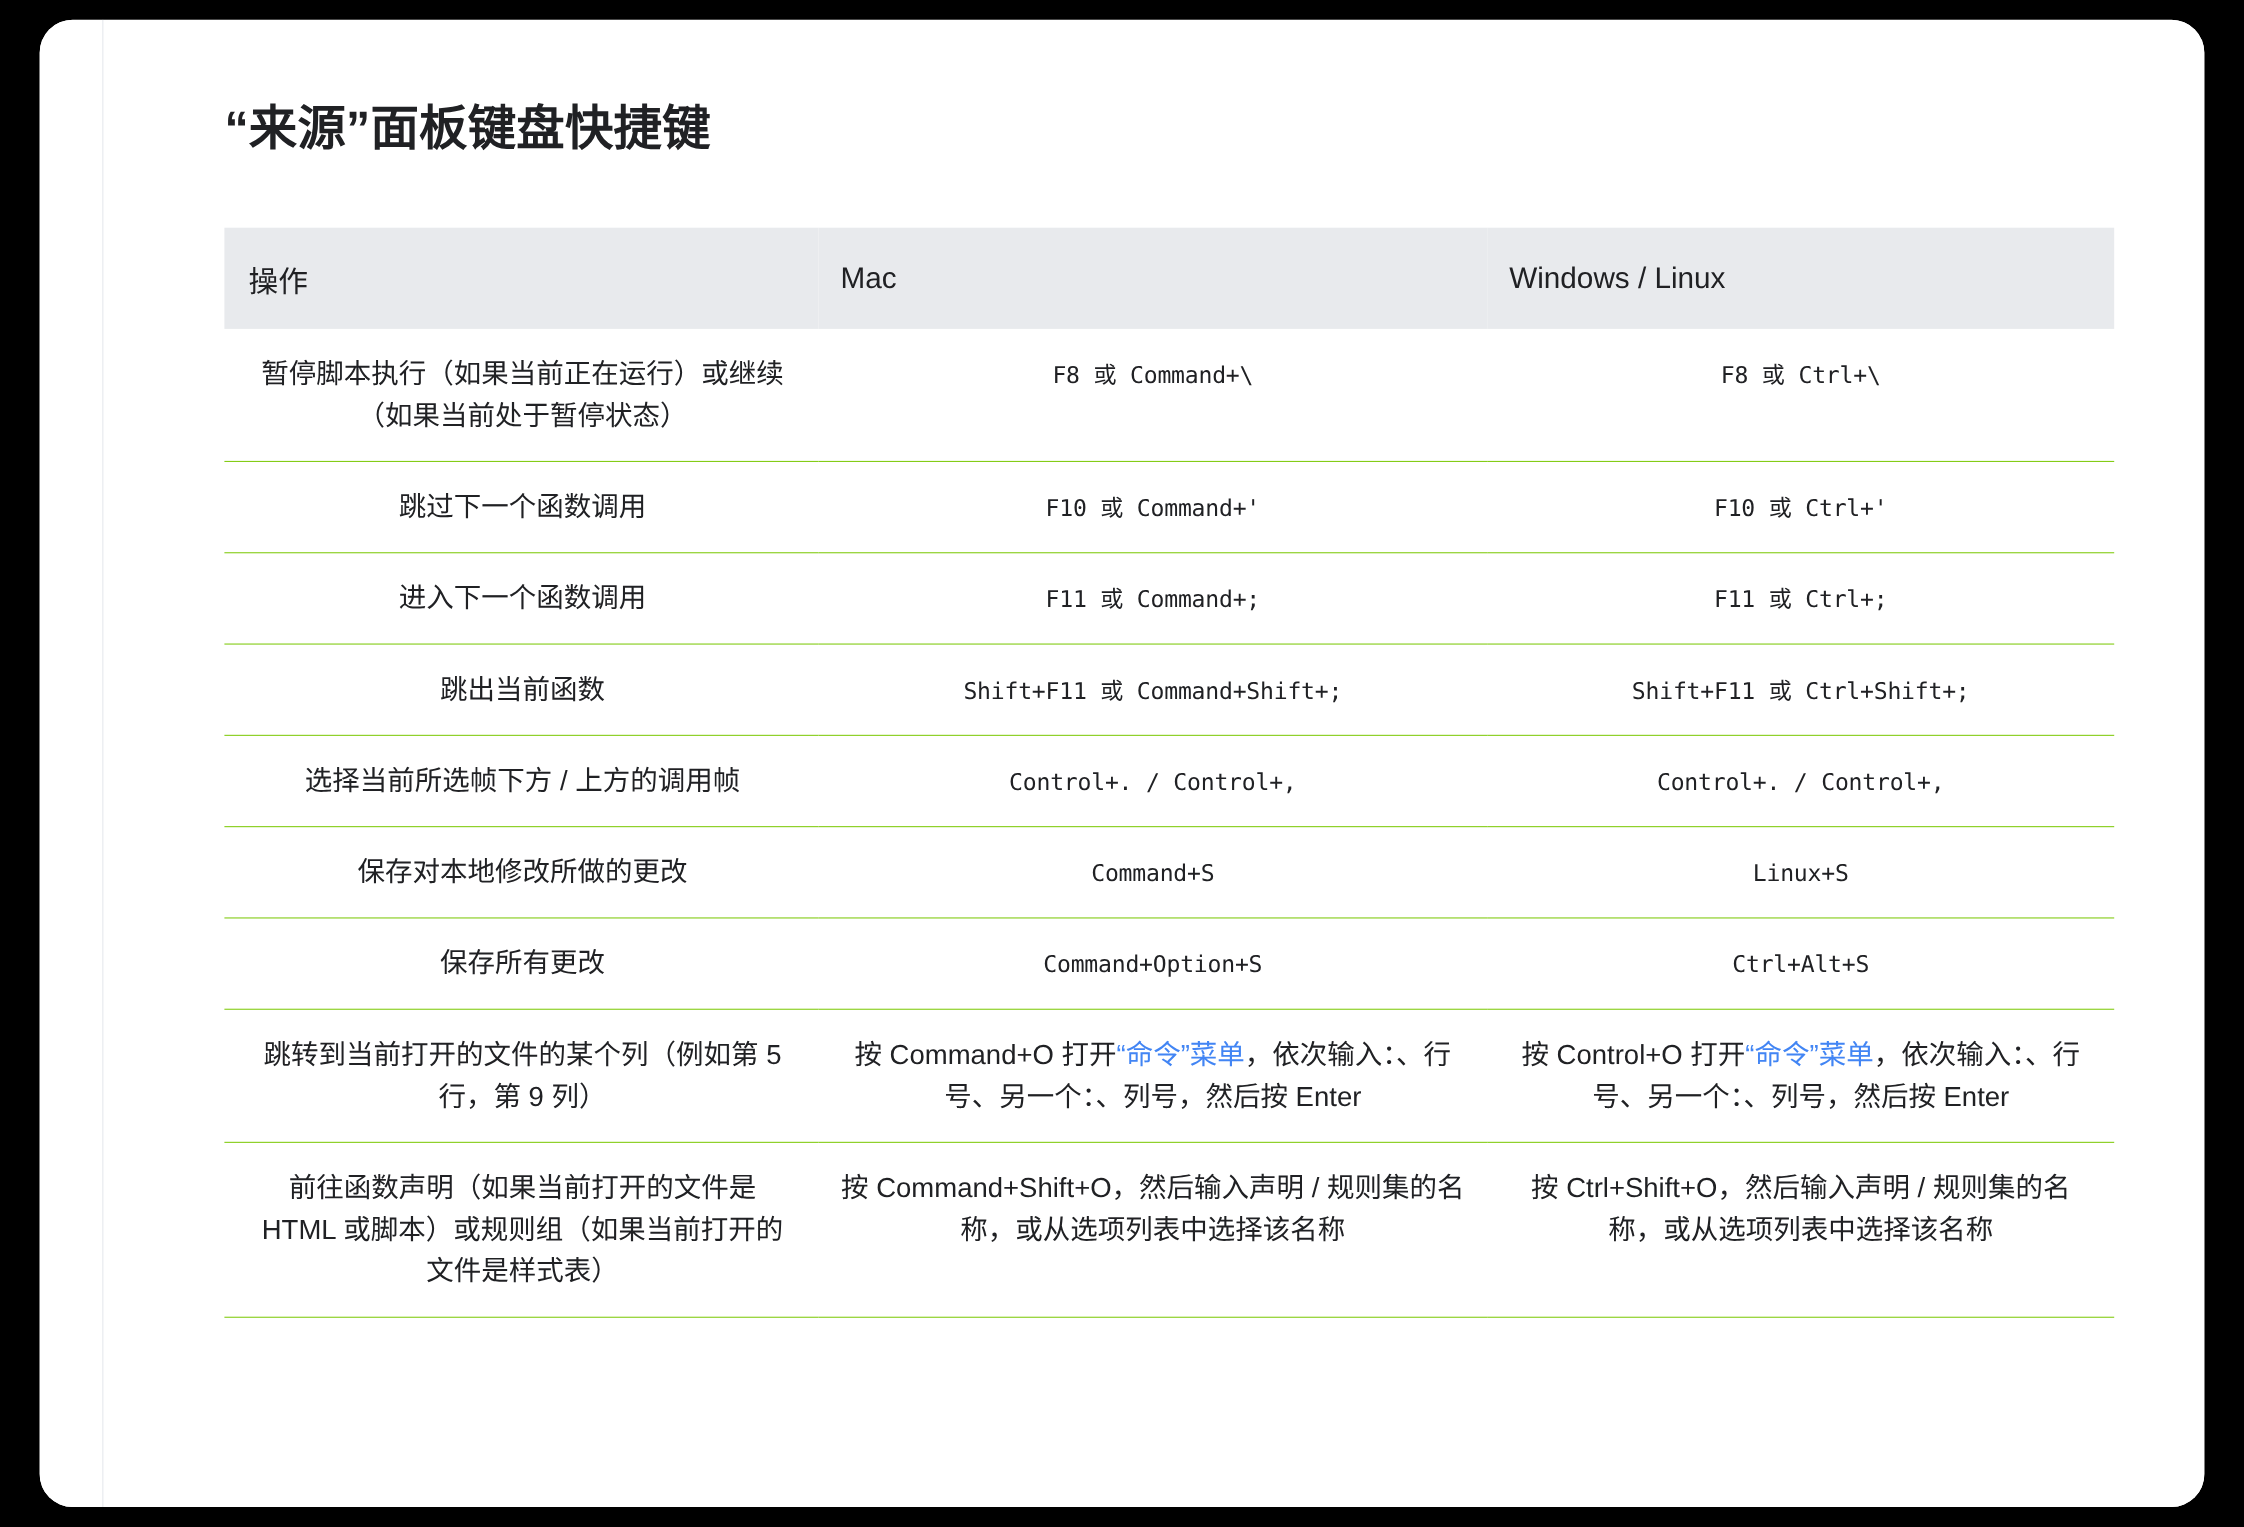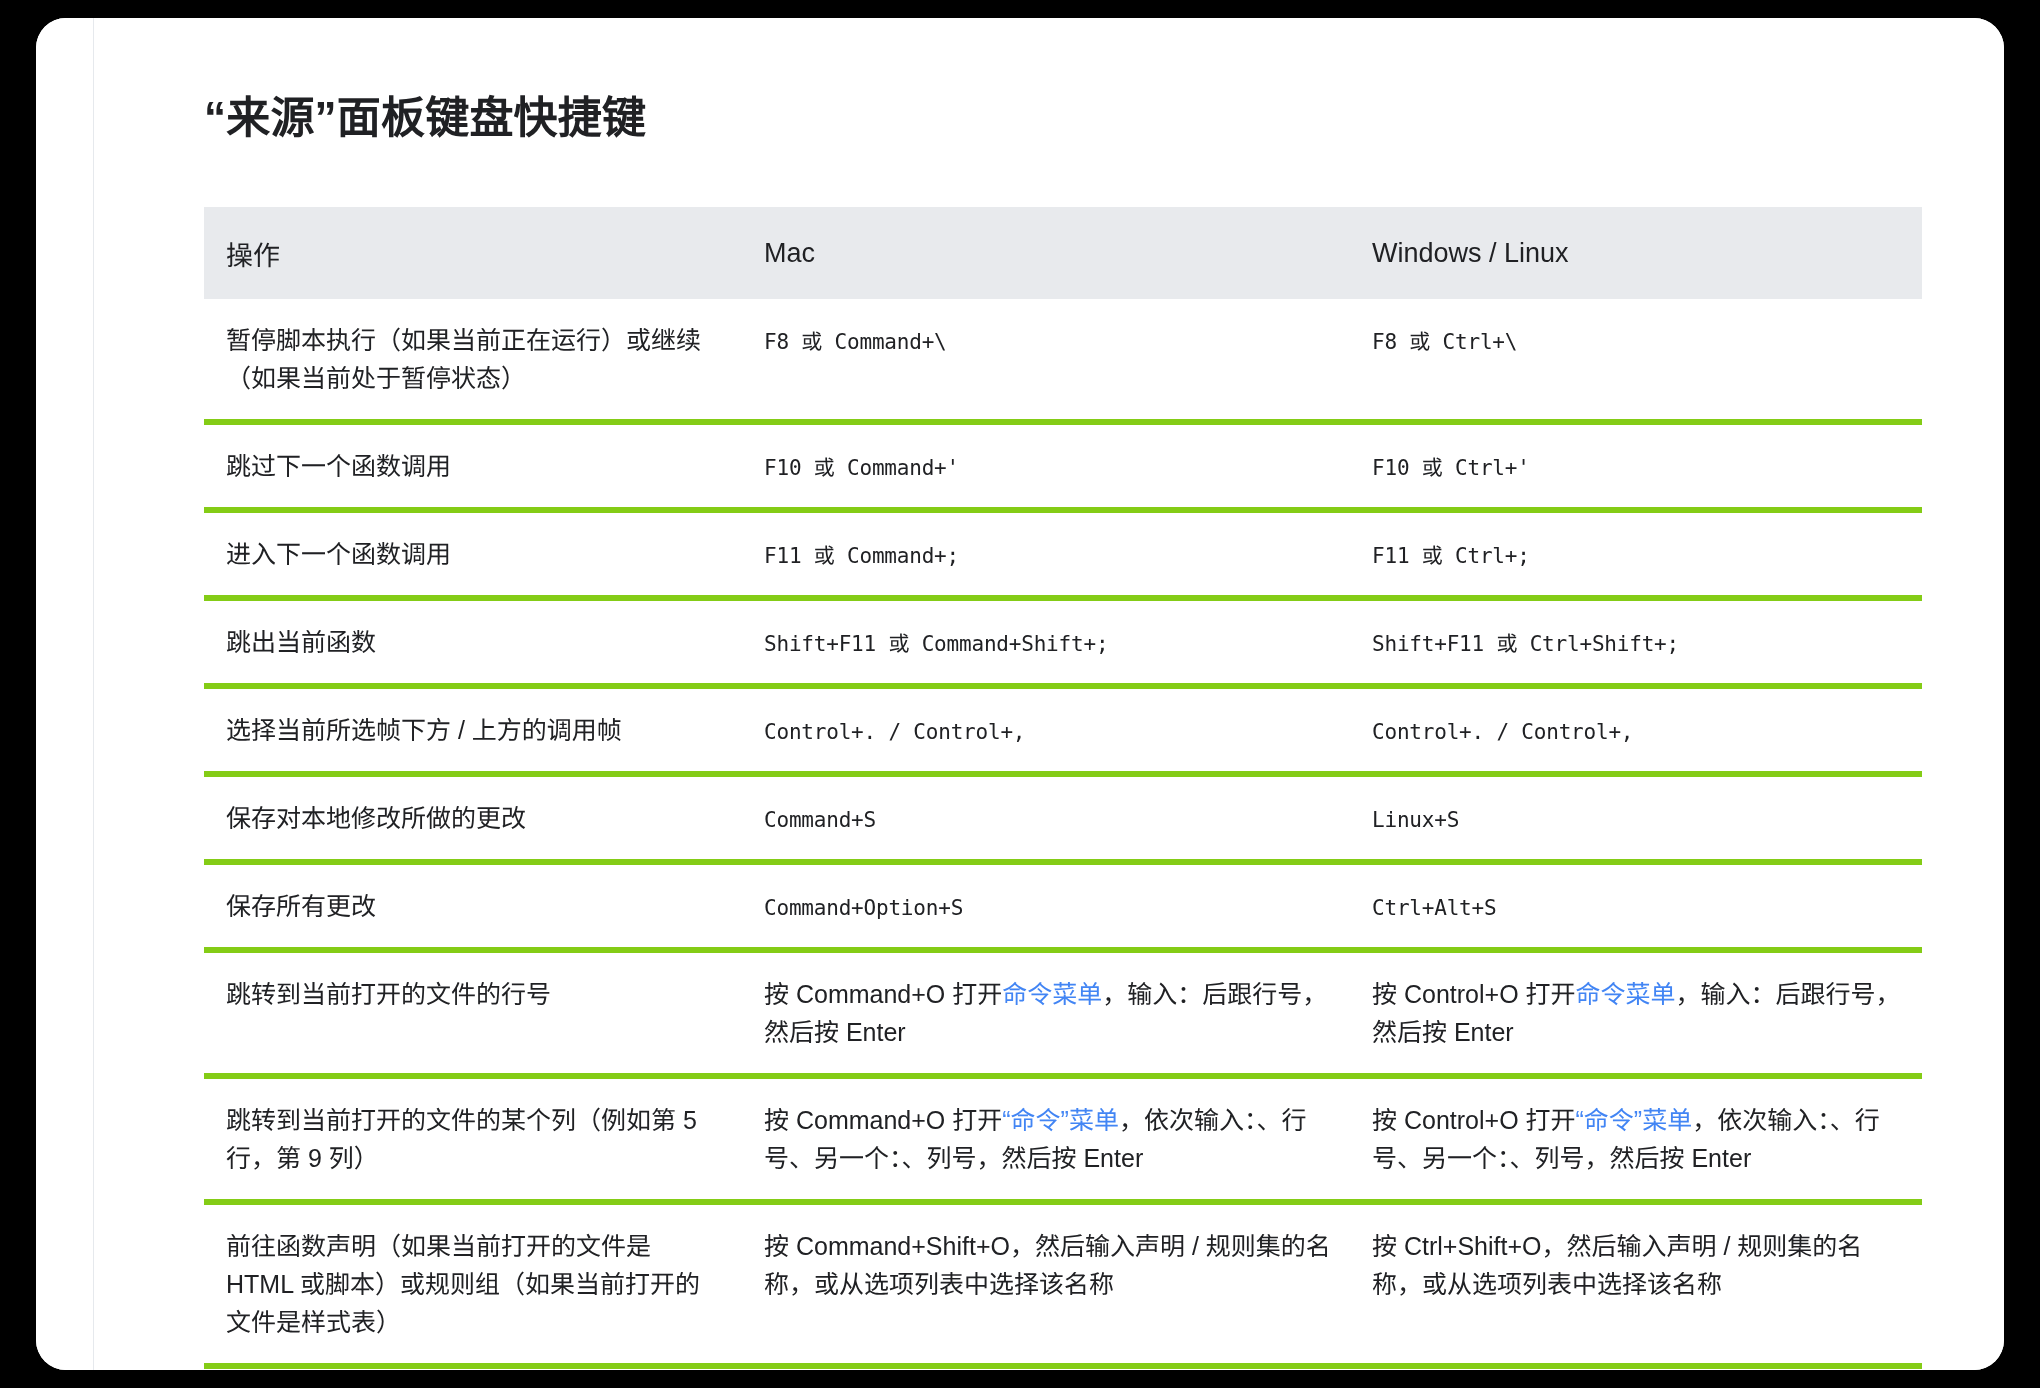--- a/index.html
+++ b/index.html
@@ -67,26 +67,27 @@
     color: #202124;
     padding: 26px 20px 26px 20px;
     vertical-align: middle;
     height: 40px;
   }
   table.shortcut-table thead th:first-child { padding-left: 22px; }
   col.c1 { width: 540px; }
   col.c2 { width: 608px; }
   col.c3 { width: 570px; }
   table.shortcut-table tbody td {
-    border-bottom: 6px solid #84cc16;
+    border-bottom: 1px solid #84cc16;
     padding: 22px 20px 22px 20px;
     font-size: 25px;
     line-height: 1.52;
     color: #202124;
     vertical-align: top;
+    text-align: center;
   }
   table.shortcut-table tbody td:first-child { padding-left: 22px; }
   table.shortcut-table tbody tr:first-child td {
     border-top: none;
   }
   .mono {
     font-family: "DejaVu Sans Mono", "Liberation Mono", monospace;
     font-size: 21px;
     letter-spacing: -0.2px;
   }
@@ -151,25 +152,20 @@
               <td><span>保存对本地修改所做的更改</span></td>
               <td><span class="mono">Command+S</span></td>
               <td><span class="mono">Linux+S</span></td>
             </tr>
             <tr>
               <td><span>保存所有更改</span></td>
               <td><span class="mono">Command+Option+S</span></td>
               <td><span class="mono">Ctrl+Alt+S</span></td>
             </tr>
             <tr>
-              <td><span>跳转到当前打开的文件的行号</span></td>
-              <td><span>按 Command+O 打开</span><a class="inline-link">命令菜单</a><span>，输入：后跟行号，然后按 Enter</span></td>
-              <td><span>按 Control+O 打开</span><a class="inline-link">命令菜单</a><span>，输入：后跟行号，然后按 Enter</span></td>
-            </tr>
-            <tr>
               <td><span>跳转到当前打开的文件的某个列（例如第 5 行，第 9 列）</span></td>
               <td><span>按 Command+O 打开</span><a class="inline-link">“命令”菜单</a><span>，依次输入：、行号、另一个：、列号，然后按 Enter</span></td>
               <td><span>按 Control+O 打开</span><a class="inline-link">“命令”菜单</a><span>，依次输入：、行号、另一个：、列号，然后按 Enter</span></td>
             </tr>
             <tr>
               <td><span>前往函数声明（如果当前打开的文件是 HTML 或脚本）或规则组（如果当前打开的文件是样式表）</span></td>
               <td><span>按 Command+Shift+O，然后输入声明 / 规则集的名称，或从选项列表中选择该名称</span></td>
               <td><span>按 Ctrl+Shift+O，然后输入声明 / 规则集的名称，或从选项列表中选择该名称</span></td>
             </tr>
           </tbody>

